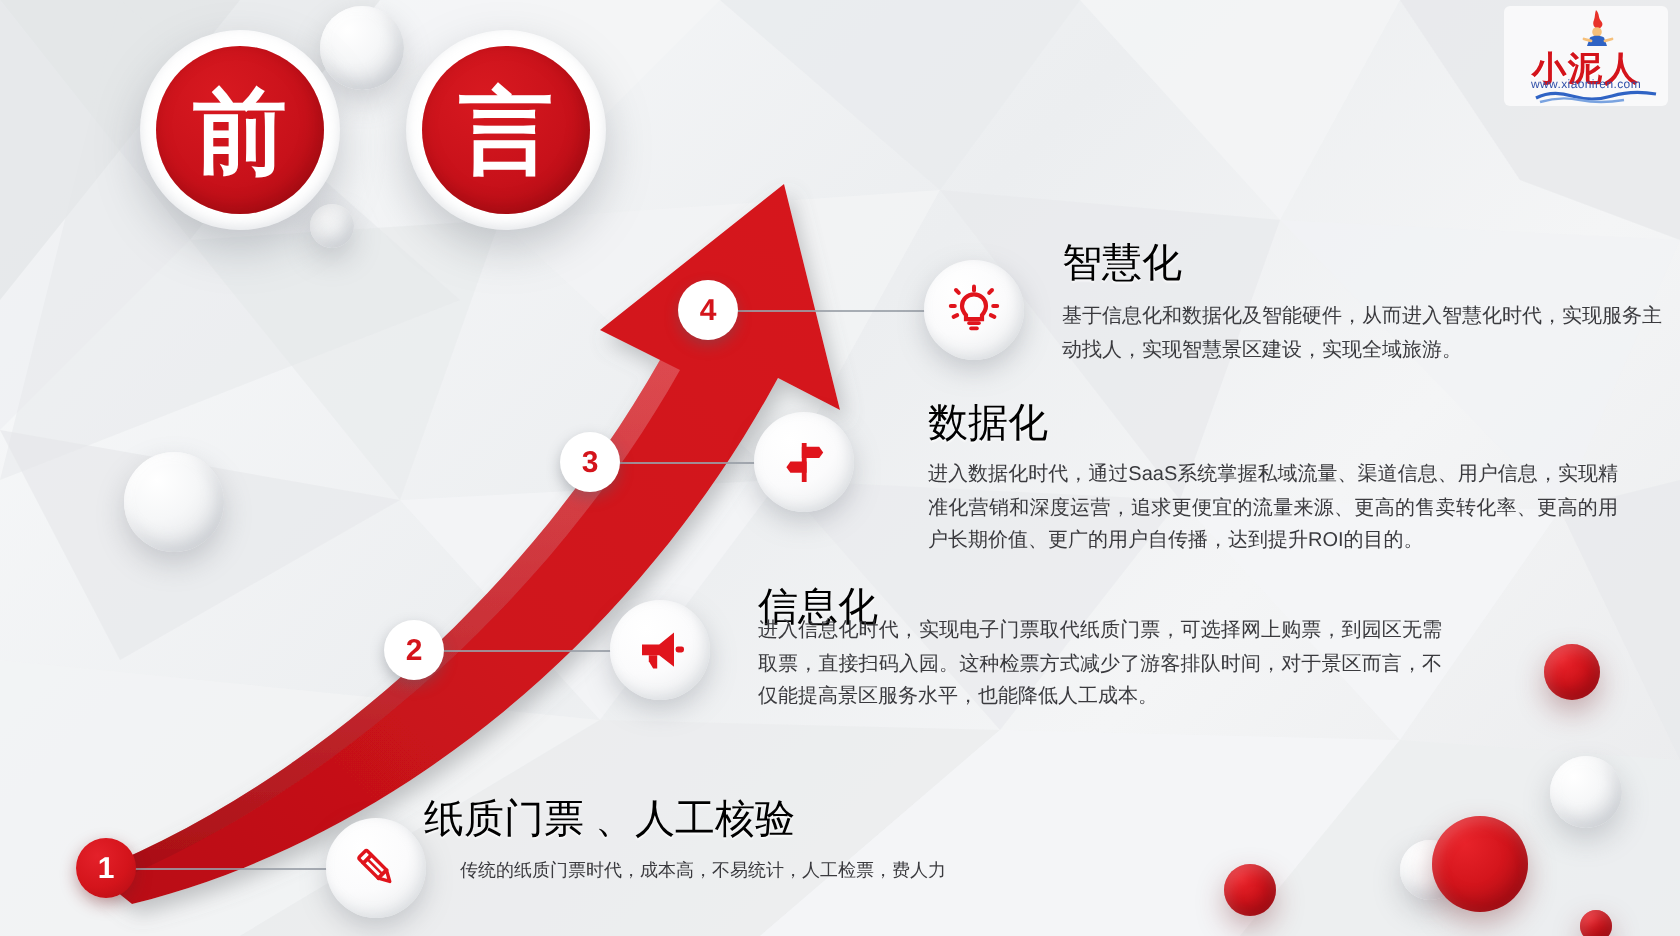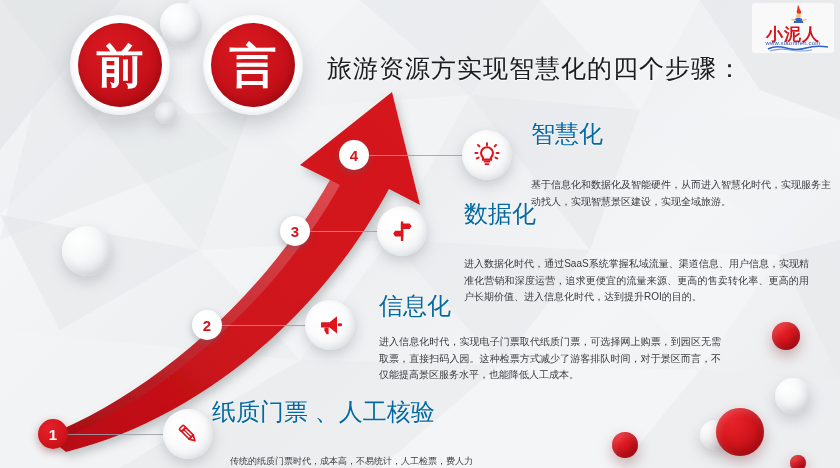--- a/index.html
+++ b/index.html
@@ -80,27 +80,26 @@
   .leader{
     position:absolute;height:1px;background:#9aa0a8;z-index:4;opacity:.85;
   }
   .icon-circle{
     position:absolute;width:50px;height:50px;border-radius:50%;
     background:radial-gradient(circle at 36% 28%,#ffffff 0%,#fbfbfc 48%,#e6e8ea 100%);
     box-shadow:0 5px 13px rgba(120,125,135,.34), inset -2px -2px 6px rgba(165,170,180,.25);
     display:flex;align-items:center;justify-content:center;z-index:6;
   }
   .step-title{
-    position:absolute;font-size:24px;color:#0369a1;white-space:nowrap;
+    position:absolute;font-size:20px;color:#000000;white-space:nowrap;
     text-shadow:0 1px 1px rgba(255,255,255,.8);
   }
   .step-body{
     position:absolute;font-size:10px;line-height:1.65;color:#3a3a3e;
     text-align:justify;
-    margin-top:26px;
   }
   .step-body.small{font-size:9px;}
 </style>
 </head>
 <body>
 
 <div class="slide">
 
   <div class="bg">
     <div class="bg-base"></div>
@@ -142,21 +141,20 @@
   <div class="hdr-circle" style="left:70px;top:15px;width:100px;height:100px;">
     <div class="hdr-inner" style="width:84px;height:84px;font-size:47px;">
       <span>前</span>
     </div>
   </div>
   <div class="hdr-circle" style="left:203px;top:15px;width:100px;height:100px;">
     <div class="hdr-inner" style="width:84px;height:84px;font-size:47px;">
       <span>言</span>
     </div>
   </div>
-  <div class="slide-title">旅游资源方实现智慧化的四个步骤：</div>
 
   <div class="logo">
     <svg class="logo-mark" viewBox="0 0 26 20">
       <path d="M12 1 C14 3 13 5 14.5 6.5 C16 8 15 10 13 10.5 C11 10 10 8 11 6 C11.6 4.3 11.4 2.5 12 1 Z" fill="#e8322a"></path>
       <circle cx="12.5" cy="12" r="2.4" fill="#f6c07a"></circle>
       <path d="M9 14.8 C10.5 13.6 14.5 13.6 16 14.8 L17.5 19 L7.5 19 Z" fill="#2f63c4"></path>
       <path d="M6 15.5 L9.5 16.4 M20 15.5 L16.5 16.4" stroke="#f6c07a" stroke-width="1.4" stroke-linecap="round"></path>
     </svg>
     <div class="logo-name">小泥人</div>
     <div class="logo-url">www.xiaoniren.com</div>
@@ -226,21 +224,21 @@
       <span>3</span>
     </div>
     <div class="icon-circle" style="left:377px;top:206px;">
       <svg width="24" height="24" viewBox="0 0 24 24">
         <rect x="10.9" y="2.5" width="2.4" height="19.5" fill="#e0141c"></rect>
         <path d="M10.9 4.4 L19.6 4.4 L21.6 7.2 L19.6 10 L10.9 10 Z" fill="#e0141c"></path>
         <path d="M13.3 11.8 L5.2 11.8 L3.2 14.6 L5.2 17.4 L13.3 17.4 Z" fill="#e0141c"></path>
       </svg>
     </div>
     <div class="step-title" style="left:464px;top:198px;">数据化</div>
-    <div class="step-body" style="left:464px;top:230px;width:345px;">进入数据化时代，通过SaaS系统掌握私域流量、渠道信息、用户信息，实现精准化营销和深度运营，追求更便宜的流量来源、更高的售卖转化率、更高的用户长期价值、进入信息化时代，达到提升ROI的目的。</div>
+    <div class="step-body" style="left:464px;top:230px;width:345px;">进入数据化时代，通过SaaS系统掌握私域流量、渠道信息、用户信息，实现精准化营销和深度运营，追求更便宜的流量来源、更高的售卖转化率、更高的用户长期价值、更广的用户自传播，达到提升ROI的目的。</div>
   </div>
 
   <div class="step">
     <div class="leader" style="left:222px;top:325px;width:90px;"></div>
     <div class="badge white" style="left:192px;top:310px;">
       <span>2</span>
     </div>
     <div class="icon-circle" style="left:305px;top:300px;">
       <svg width="26" height="24" viewBox="0 0 26 24">
         <path d="M4 9.2 L12.6 9.2 L20 3.2 L20 20.4 L12.6 14.6 L4 14.6 Z" fill="#e0141c"></path>

